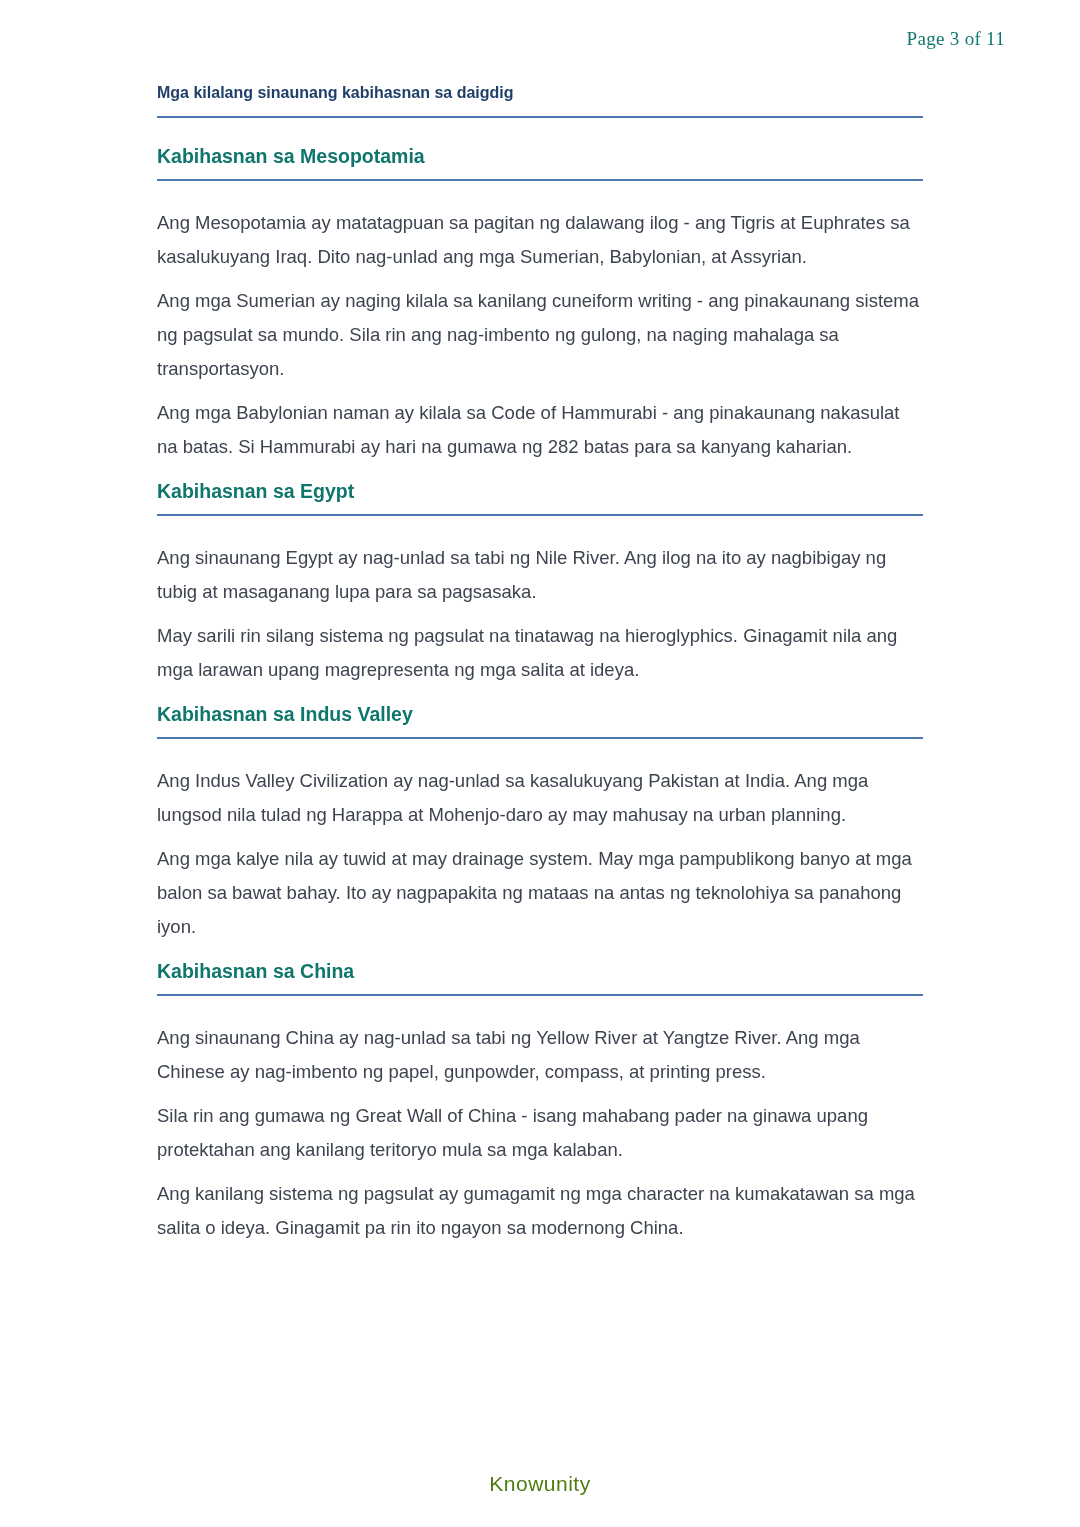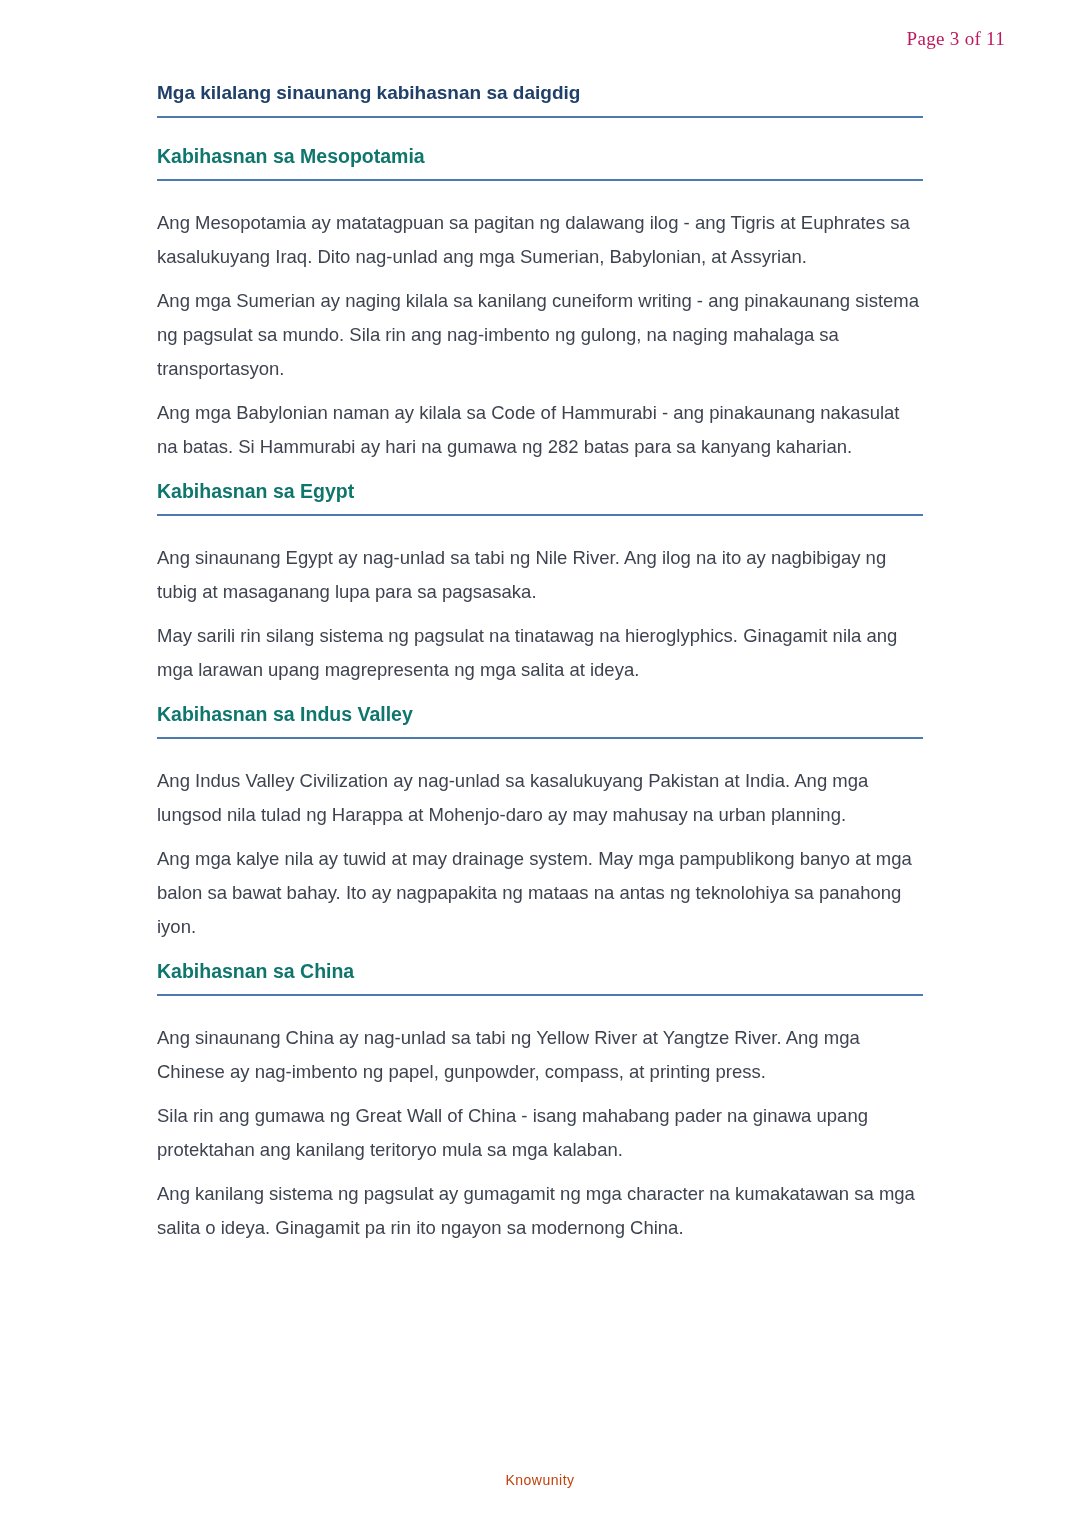--- a/index.html
+++ b/index.html
@@ -11,32 +11,32 @@
     background: #ffffff;
     font-family: "Liberation Sans", sans-serif;
     overflow: hidden;
   }
   .page-number {
     position: absolute;
     top: 28px;
     right: 75px;
     font-family: "Liberation Serif", serif;
     font-size: 19px;
-    color: #be185d;
+    color: #0f766e;
     letter-spacing: 0.3px;
   }
   .content {
     position: absolute;
     left: 157px;
     top: 0;
     width: 766px;
   }
   .doc-title {
     margin-top: 80px;
-    font-size: 19px;
+    font-size: 16px;
     font-weight: bold;
     line-height: 26px;
     color: #20406a;
   }
   .section-heading {
     margin-top: 14px;
     font-size: 19.5px;
     font-weight: bold;
     line-height: 26px;
     color: #0f766e;
@@ -52,22 +52,22 @@
     line-height: 34px;
     color: #3d4450;
     margin-bottom: 10px;
   }
   .footer-brand {
     position: absolute;
     top: 1472px;
     left: 0;
     width: 100%;
     text-align: center;
-    font-size: 14px;
-    color: #c2410c;
+    font-size: 21px;
+    color: #4d7c0f;
     letter-spacing: 0.5px;
   }
 </style>
 </head>
 <body>
 
 <div class="page">
 
   <div class="page-number">Page 3 of 11</div>
 

